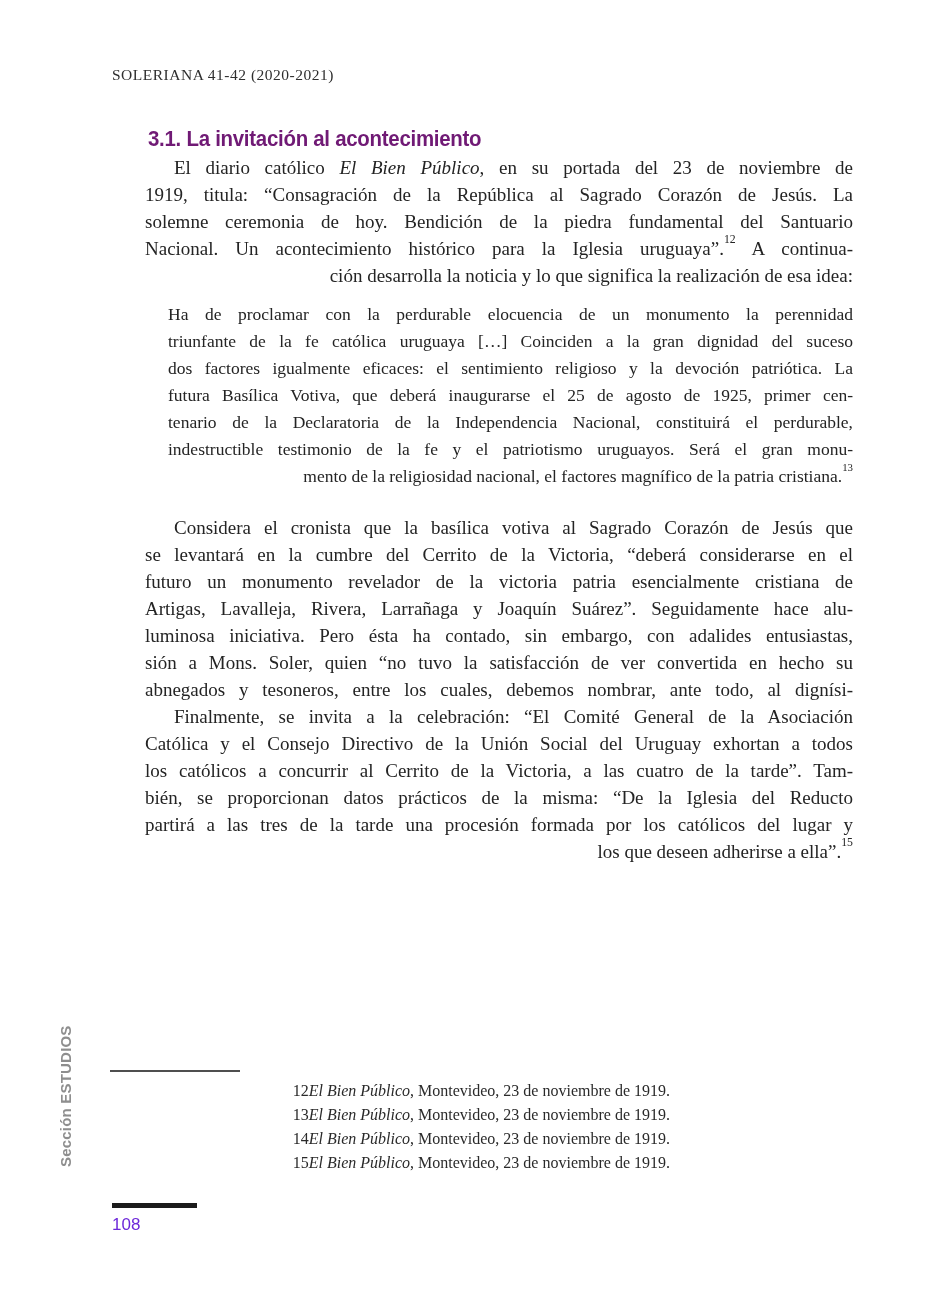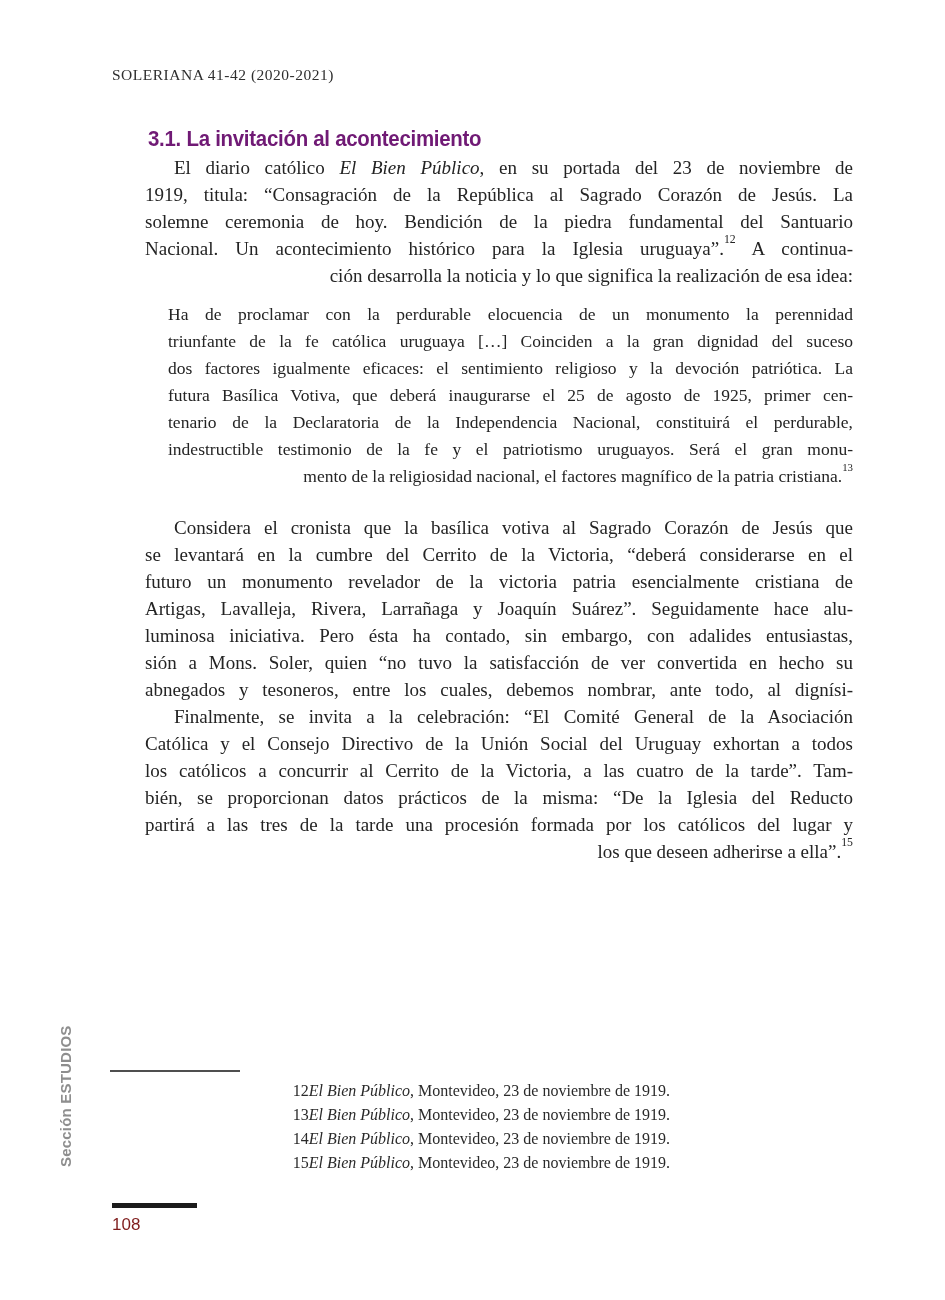--- a/index.html
+++ b/index.html
@@ -114,21 +114,21 @@
     width: 85px;
     height: 5px;
     background: #1b1b1b;
   }
   .page-number {
     position: absolute;
     left: 112px;
     top: 1215px;
     font-family: "Liberation Sans", sans-serif;
     font-size: 17px;
-    color: #7f1d1d;
+    color: #6d28d9;
   }
   i { font-style: italic; }
 </style>
 </head>
 <body>
 
 <div class="page">
 
   <div class="journal-header">SOLERIANA 41-42 (2020-2021)</div>
 

